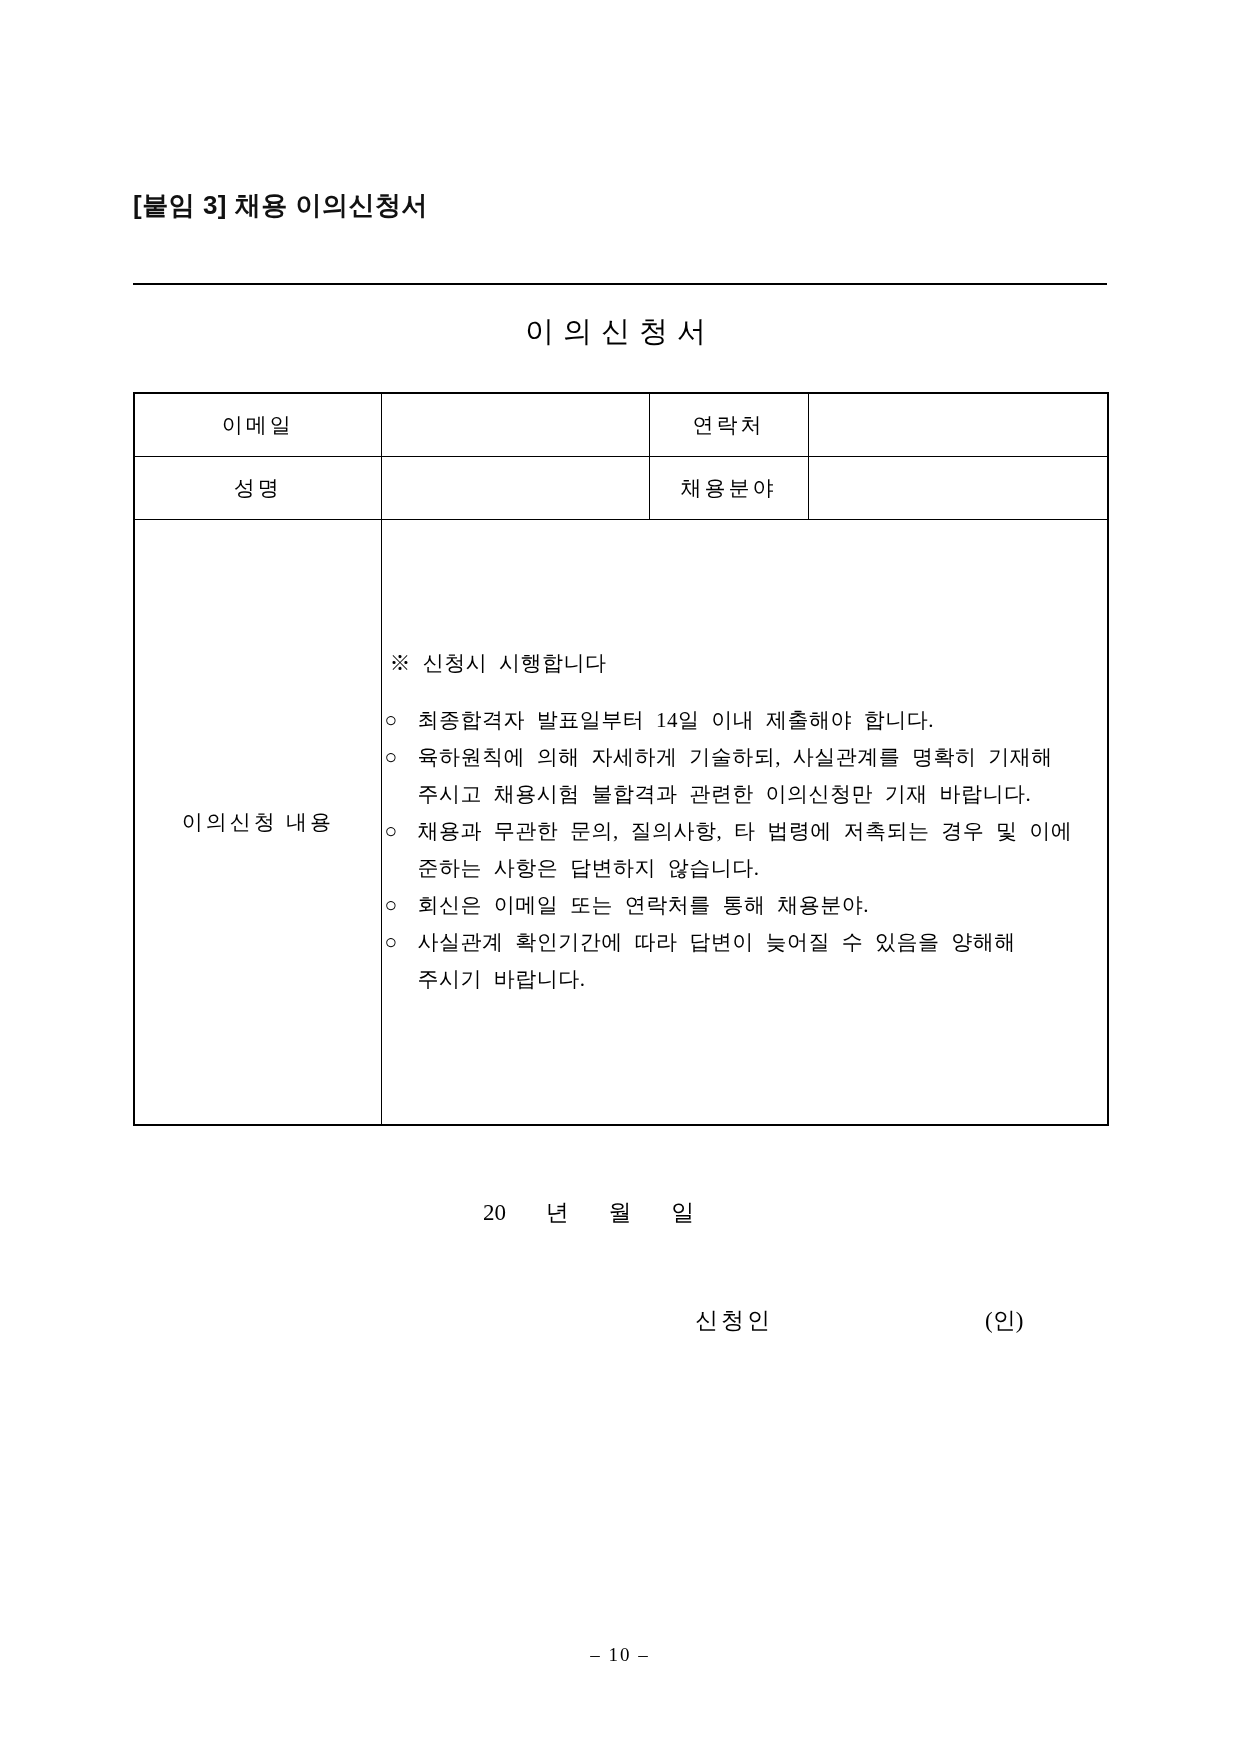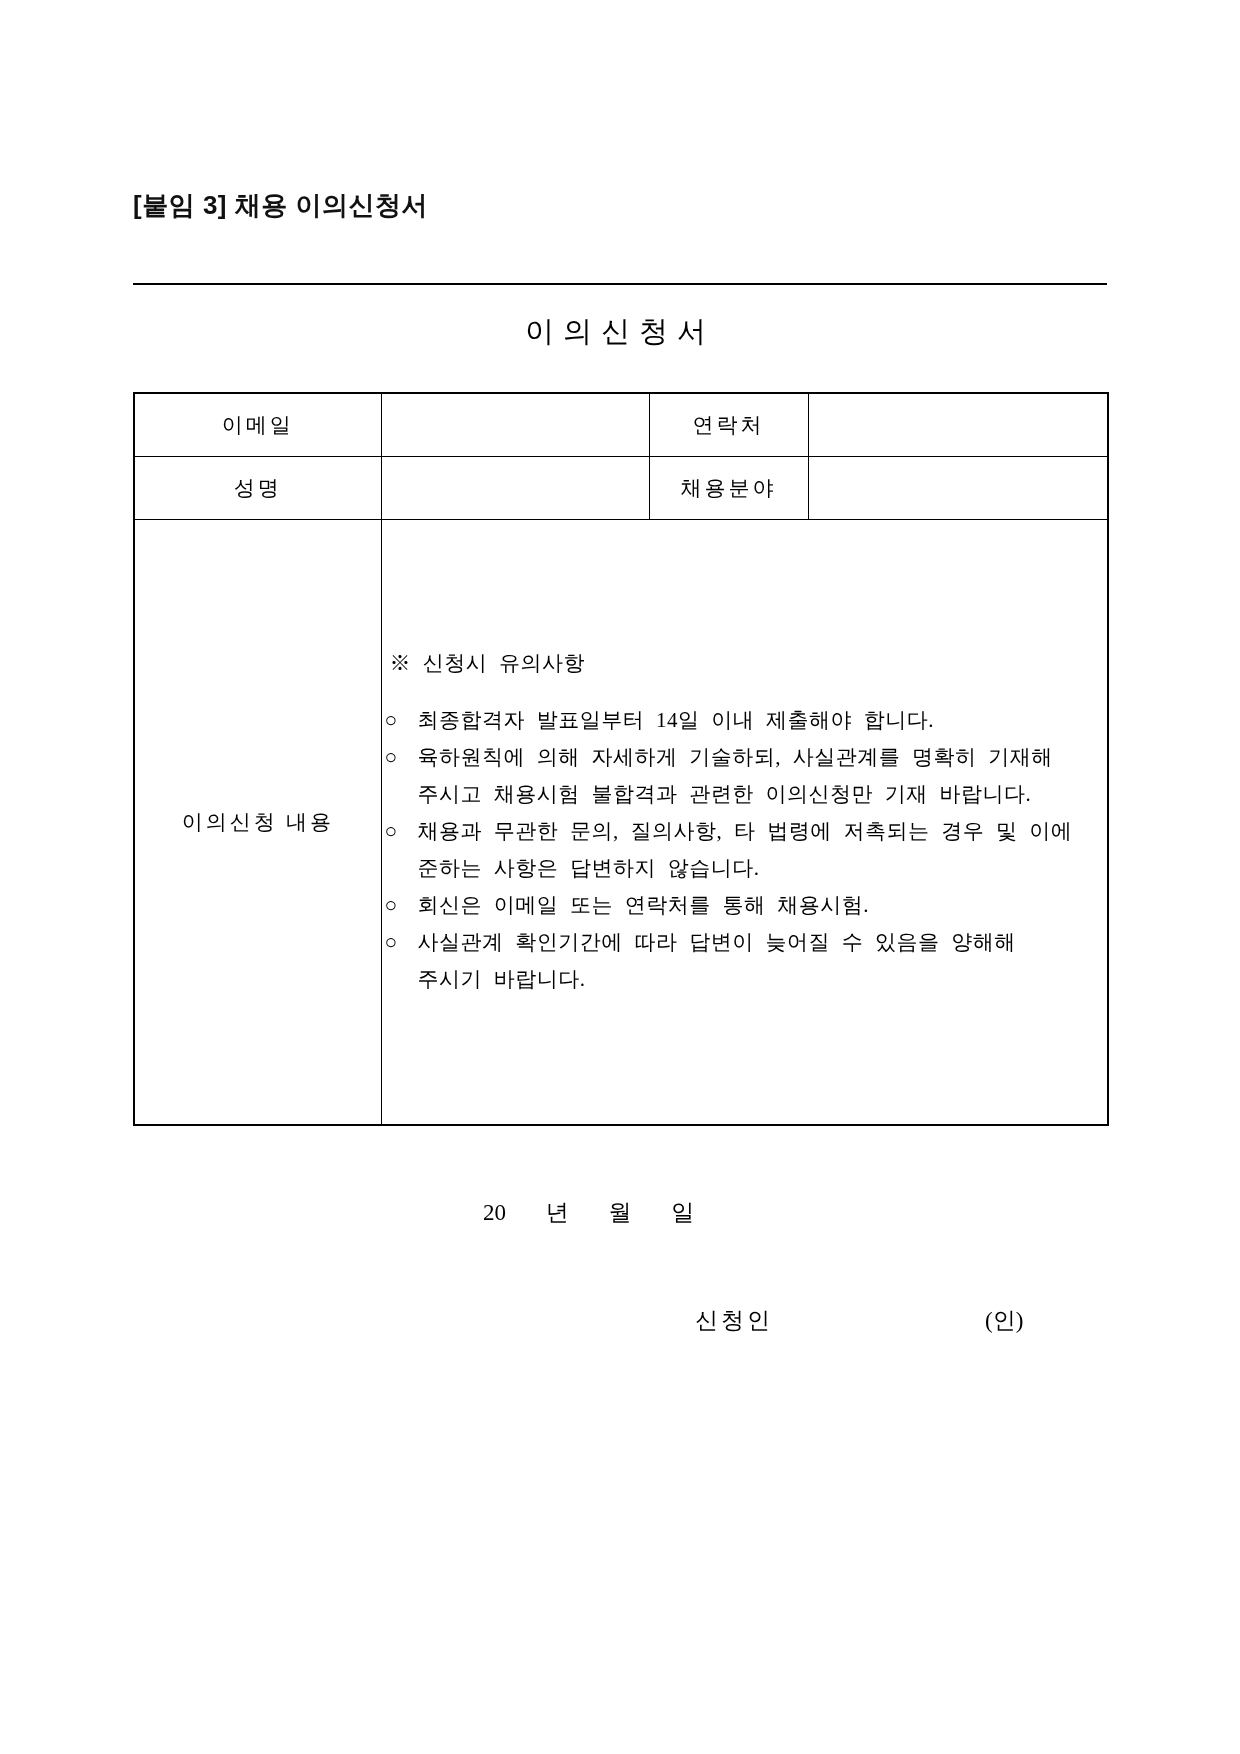--- a/index.html
+++ b/index.html
@@ -161,21 +161,21 @@
       </tr>
       <tr class="field-row">
         <td class="label-cell">성명</td>
         <td class="value-cell"></td>
         <td class="label-cell">채용분야</td>
         <td class="value-cell"></td>
       </tr>
       <tr class="content-row">
         <td class="label-cell">이의신청 내용</td>
         <td class="big-cell" colspan="3">
-          <div class="notes-header">※ 신청시 유의사항</div>
+          <div class="notes-header">※ 신청시 시행합니다</div>
 
           <div class="note-item">
             <span class="note-bullet">○</span>
             <span class="note-lines">
               <span class="note-line">최종합격자 발표일부터 14일 이내 제출해야 합니다.</span>
             </span>
           </div>
 
           <div class="note-item">
             <span class="note-bullet">○</span>
@@ -189,21 +189,21 @@
             <span class="note-bullet">○</span>
             <span class="note-lines">
               <div class="note-line">채용과 무관한 문의, 질의사항, 타 법령에 저촉되는 경우 및 이에</div>
               <div class="note-line">준하는 사항은 답변하지 않습니다.</div>
             </span>
           </div>
 
           <div class="note-item">
             <span class="note-bullet">○</span>
             <span class="note-lines">
-              <span class="note-line">회신은 이메일 또는 연락처를 통해 채용시험.</span>
+              <span class="note-line">회신은 이메일 또는 연락처를 통해 채용분야.</span>
             </span>
           </div>
 
           <div class="note-item">
             <span class="note-bullet">○</span>
             <span class="note-lines">
               <div class="note-line">사실관계 확인기간에 따라 답변이 늦어질 수 있음을 양해해</div>
               <div class="note-line">주시기 바랍니다.</div>
             </span>
           </div>
@@ -218,14 +218,15 @@
     <span class="date-unit">월</span>
     <span class="date-unit">일</span>
   </div>
 
   <div class="signature-line">
     <span class="applicant-label">신청인</span>
     <span class="seal-label">(인)</span>
   </div>
 
 
+  <div class="page-number">– 10 –</div>
 
 </div>
 
 </body></html>

